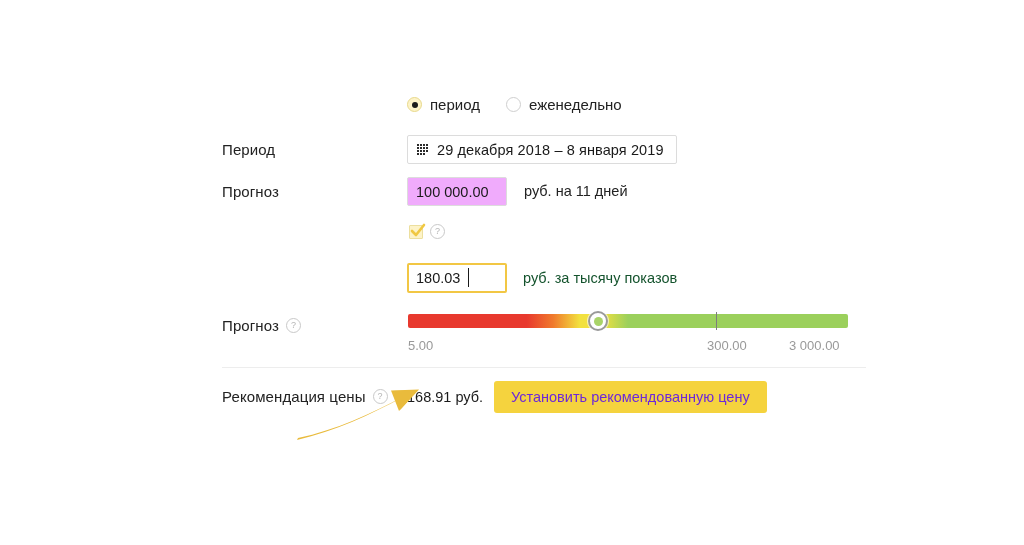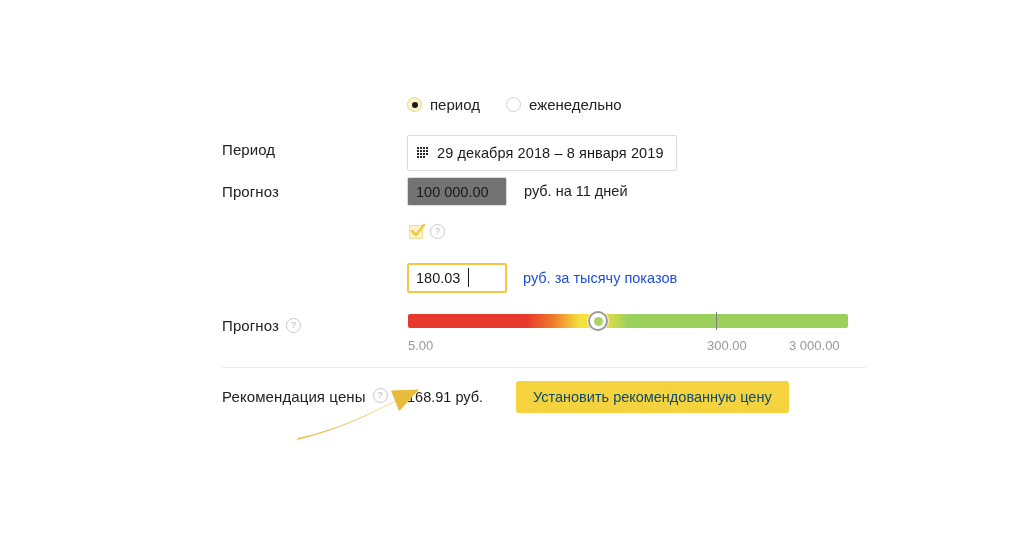--- a/index.html
+++ b/index.html
@@ -84,21 +84,21 @@
     font-size: 15px;
     margin-left: 8px;
     color: #222222;
     white-space: nowrap;
   }
   .period-label { top: 141px; }
   .date-box {
     position: absolute;
     left: 407px;
     top: 135px;
-    height: 36px;
+    height: 29px;
     box-sizing: border-box;
     border: 1px solid #dcdcdc;
     border-radius: 2px;
     background: #ffffff;
     display: flex;
     align-items: center;
     padding: 0 12px 0 9px;
     white-space: nowrap;
   }
   .date-text {
@@ -125,21 +125,21 @@
   .budget-label { top: 183px; }
   .budget-input {
     position: absolute;
     left: 407px;
     top: 177px;
     width: 100px;
     height: 29px;
     box-sizing: border-box;
     border: 1px solid #dcdcdc;
     border-radius: 2px;
-    background: #737373;
+    background: #f0abfc;
     font-family: "Liberation Sans", sans-serif;
     font-size: 14.5px;
     color: #1a1a1a;
     padding: 0 8px;
     outline: none;
   }
   .budget-suffix {
     position: absolute;
     left: 524px;
     top: 183px;
@@ -196,21 +196,21 @@
     top: 268px;
     width: 1px;
     height: 19px;
     background: #1a1a1a;
   }
   .avg-suffix {
     position: absolute;
     left: 523px;
     top: 270px;
     font-size: 14.5px;
-    color: #1d4ed8;
+    color: #14532d;
     white-space: nowrap;
   }
 
   
   .forecast-label { top: 317px; display: flex; align-items: center; }
   .help-icon {
     display: inline-block;
     width: 13px;
     height: 13px;
     border-radius: 50%;
@@ -284,41 +284,41 @@
   .divider {
     position: absolute;
     left: 222px;
     top: 367px;
     width: 644px;
     height: 1px;
     background: #ededed;
   }
 
   
-  .reco-label { top: 388px; display: flex; }
+  .reco-label { top: 388px; display: flex; align-items: center; }
   .reco-value {
     position: absolute;
     left: 407px;
     top: 389px;
     font-size: 14.5px;
     color: #1a1a1a;
     white-space: nowrap;
   }
   .reco-button {
     position: absolute;
-    left: 516px;
+    left: 494px;
     top: 381px;
     height: 32px;
     box-sizing: border-box;
     background: #f5d33e;
     border: none;
     border-radius: 3px;
     font-family: "Liberation Sans", sans-serif;
     font-size: 14.5px;
-    color: #0c4a6e;
+    color: #6d28d9;
     padding: 0 17px;
     cursor: pointer;
     white-space: nowrap;
   }
 
   
   .arrow-annot {
     position: absolute;
     left: 296px;
     top: 388px;

